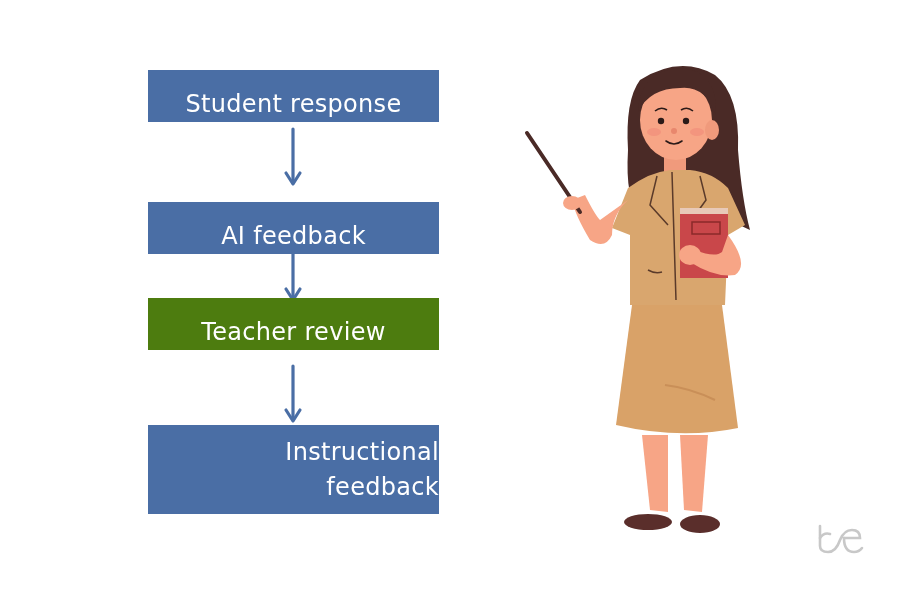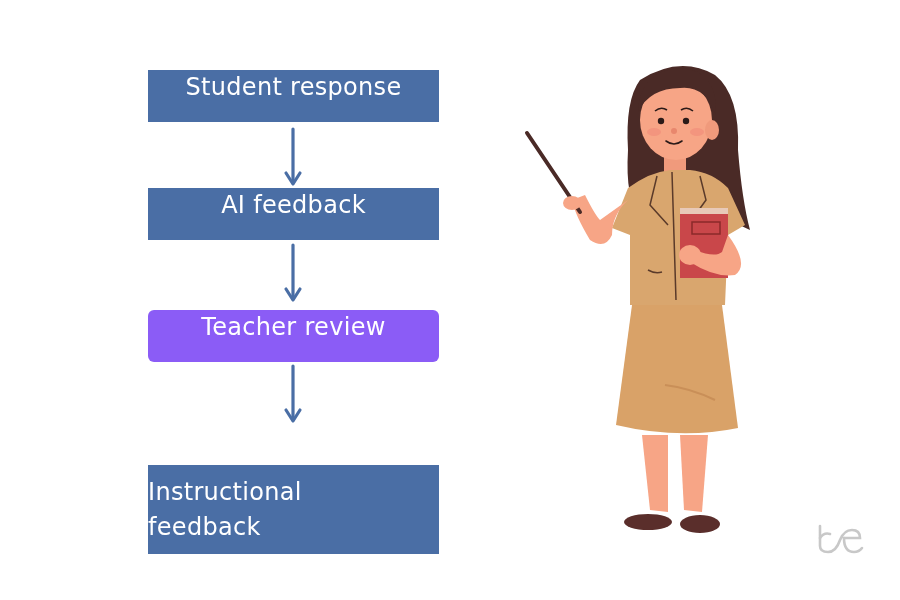--- a/index.html
+++ b/index.html
@@ -3,60 +3,60 @@
   <meta charset="utf-8">
   <style>
     html, body { margin: 0; padding: 0; }
     body {
       width: 900px; height: 600px; background: #ffffff;
       position: relative; overflow: hidden;
       font-family: "DejaVu Sans", sans-serif;
     }
     .box {
       position: absolute; left: 148px; width: 291px;
-      color: #ffffff; display: flex; align-items: flex-start; justify-content: center;
+      color: #ffffff; display: flex; align-items: flex-end; justify-content: center;
       text-align: center; font-size: 24px; letter-spacing: 0.3px; line-height: 1.45;
       box-sizing: border-box;
     }
     .box span { display: block; }
     .arrow { position: absolute; left: 283px; width: 20px; }
     .teacher { position: absolute; left: 520px; top: 55px; width: 250px; height: 490px; }
     .logo { position: absolute; left: 816px; top: 524px; width: 48px; height: 30px; }
   </style>
 </head>
 <body>
 
 <div class="box" style="top:70px;height:52px;background:#4a6ea5;">
   <span>Student response</span>
 </div>
 
 <svg class="arrow" style="top:127px;height:60px;" viewBox="0 0 20 60">
   <line x1="10" y1="2" x2="10" y2="56" stroke="#4a6ea5" stroke-width="3.2" stroke-linecap="round"></line>
   <polyline points="3,46 10,57 17,46" fill="none" stroke="#4a6ea5" stroke-width="3.2" stroke-linecap="round" stroke-linejoin="round"></polyline>
 </svg>
 
-<div class="box" style="top:188px;height:52px;background:#4a6ea5;">
+<div class="box" style="top:202px;height:52px;background:#4a6ea5;">
   <span>AI feedback</span>
 </div>
 
 <svg class="arrow" style="top:243px;height:60px;" viewBox="0 0 20 60">
   <line x1="10" y1="2" x2="10" y2="56" stroke="#4a6ea5" stroke-width="3.2" stroke-linecap="round"></line>
   <polyline points="3,46 10,57 17,46" fill="none" stroke="#4a6ea5" stroke-width="3.2" stroke-linecap="round" stroke-linejoin="round"></polyline>
 </svg>
 
-<div class="box" style="top:310px;height:52px;background:#8b5cf6;border-radius:6px;">
+<div class="box" style="top:298px;height:52px;background:#4d7c0f;">
   <span>Teacher review</span>
 </div>
 
 <svg class="arrow" style="top:364px;height:60px;" viewBox="0 0 20 60">
   <line x1="10" y1="2" x2="10" y2="56" stroke="#4a6ea5" stroke-width="3.2" stroke-linecap="round"></line>
   <polyline points="3,46 10,57 17,46" fill="none" stroke="#4a6ea5" stroke-width="3.2" stroke-linecap="round" stroke-linejoin="round"></polyline>
 </svg>
 
-<div class="box" style="top:425px;height:89px;background:#4a6ea5;flex-direction:column;margin-top:40px;">
+<div class="box" style="top:425px;height:89px;background:#4a6ea5;flex-direction:column;">
   <span>Instructional</span>
   <span>feedback</span>
 </div>
 
 <svg class="teacher" viewBox="520 55 250 490">
 
   <path d="M640 80 Q680 55 715 75 Q740 95 738 150 Q742 200 750 230 Q738 225 725 215 L640 215 Q625 200 628 150 Q625 100 640 80 Z" fill="#4a2a26"></path>
 
   <path d="M642 435 L650 510 L668 512 L668 435 Z" fill="#f7a586"></path>
   <path d="M680 435 L684 510 L702 512 L708 435 Z" fill="#f7a586"></path>

